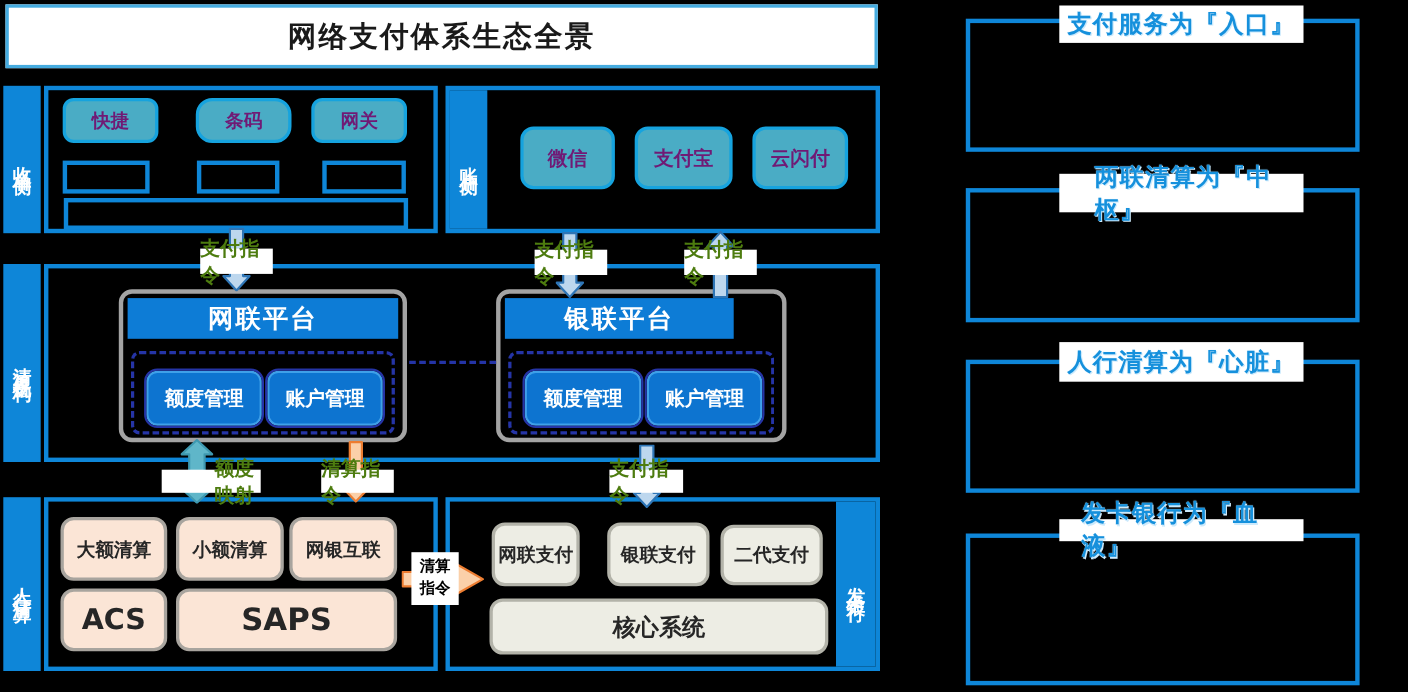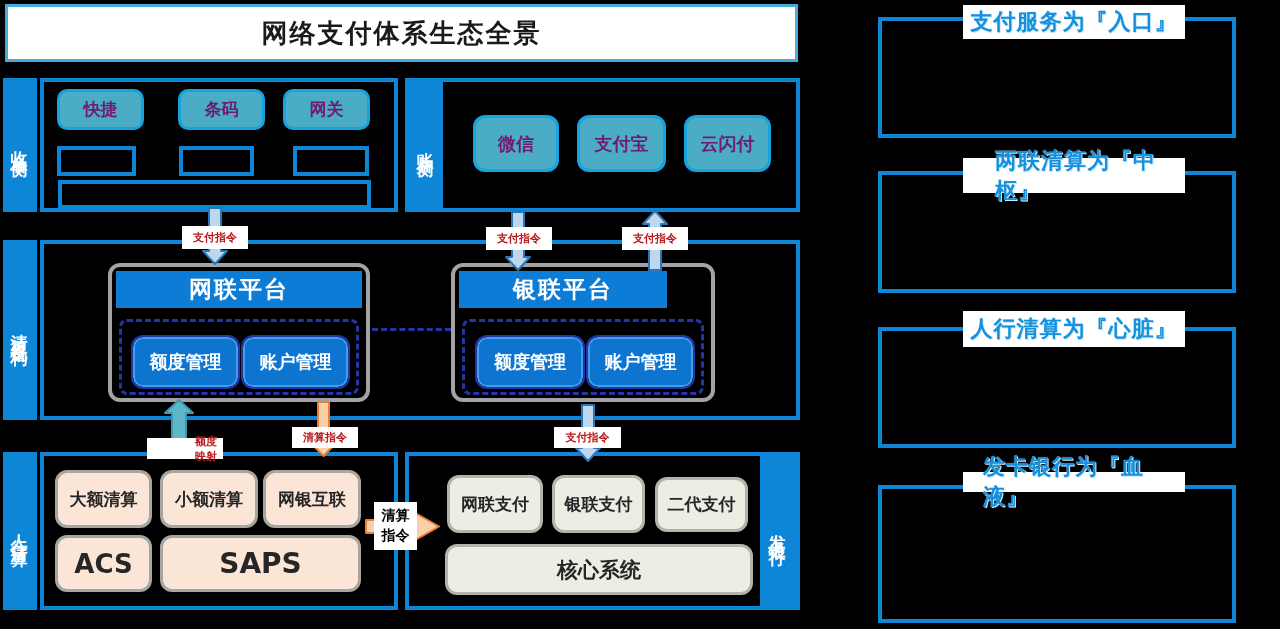--- a/index.html
+++ b/index.html
@@ -15,41 +15,41 @@
   .tealbtn{background:var(--teal-fill);border:3px solid var(--teal-border);border-radius:10px;color:#701a75;font-weight:bold;font-size:17px;}
   .tealbtn.big{font-size:18px;border-radius:12px;}
   .emptybox{border:4px solid var(--primary-blue);}
   .grayround{border:4px solid var(--gray-border);border-radius:12px;}
   .phdr{background:var(--platform-blue);color:#fff;font-weight:bold;font-size:23px;letter-spacing:2px;}
   .dashbox{border:3px dashed var(--navy-dash);border-radius:8px;}
   .dashline{border-top:3px dashed var(--navy-dash);}
   .modbtn{background:var(--module-blue);border:2px solid var(--module-border);outline:2px solid var(--navy-dash);border-radius:10px;color:#fff;font-weight:bold;font-size:18px;}
   .peachbox{background:var(--peach-fill);border:3px solid var(--peach-border);border-radius:12px;color:#262626;font-weight:bold;font-size:17px;}
   .graybox{background:var(--panel-gray-fill);border:3px solid var(--panel-gray-border);border-radius:12px;color:#262626;font-weight:bold;font-size:17px;}
-  .alabel{background:#fff;color:#b91c1c;font-weight:bold;font-size:11px;}
+  .alabel{background:#fff;color:#4d7c0f;font-weight:bold;font-size:18px;}
   .alabel2{background:#fff;color:#000;font-weight:bold;font-size:14px;line-height:1.4;}
   .alabel2 span{width:30px;word-break:break-all;text-align:center;display:block;}
   .annbox{border:4px solid var(--primary-blue);}
   .annstrip{background:#fff;}
   .anntitle{color:var(--annotation-title-blue);font-weight:bold;font-size:22px;letter-spacing:1px;text-shadow:0 0 1px #bfe4fa, 1px 1px 0 #cdeafc;}
   svg{display:block;}
 </style>
 </head>
 <body>
 
 <div id="canvas">
 
   <div class="abs title-box center" style="left:5px;top:4px;width:793px;height:58px;">网络支付体系生态全景</div>
 
   <div class="abs vlabel" style="left:3px;top:78px;width:34px;height:134px;">
     <span>收单侧</span>
   </div>
   <div class="abs secbox" style="left:40px;top:78px;width:358px;height:134px;"></div>
   <div class="abs tealbtn center" style="left:57px;top:89px;width:87px;height:41px;">快捷</div>
-  <div class="abs tealbtn center" style="left:178px;top:89px;width:87px;height:41px;">条码</div>
+  <div class="abs tealbtn center" style="left:178px;top:89px;width:87px;height:41px;border-radius:15px;">条码</div>
   <div class="abs tealbtn center" style="left:283px;top:89px;width:87px;height:41px;">网关</div>
   <div class="abs emptybox" style="left:57px;top:146px;width:79px;height:30px;"></div>
   <div class="abs emptybox" style="left:179px;top:146px;width:75px;height:30px;"></div>
   <div class="abs emptybox" style="left:293px;top:146px;width:76px;height:30px;"></div>
   <div class="abs emptybox" style="left:58px;top:180px;width:313px;height:29px;"></div>
 
   <div class="abs secbox" style="left:405px;top:78px;width:395px;height:134px;"></div>
   <div class="abs vlabel" style="left:409px;top:82px;width:34px;height:126px;">
     <span>账户侧</span>
   </div>
@@ -83,21 +83,21 @@
   <div class="abs peachbox center" style="left:55px;top:470px;width:97px;height:58px;">大额清算</div>
   <div class="abs peachbox center" style="left:160px;top:470px;width:98px;height:58px;">小额清算</div>
   <div class="abs peachbox center" style="left:263px;top:470px;width:98px;height:58px;">网银互联</div>
   <div class="abs peachbox center" style="left:55px;top:535px;width:97px;height:57px;font-size:26px;">ACS</div>
   <div class="abs peachbox center" style="left:160px;top:535px;width:201px;height:57px;font-size:28px;">SAPS</div>
 
   <div class="abs secbox" style="left:405px;top:452px;width:395px;height:158px;"></div>
   <div class="abs vlabel" style="left:760px;top:456px;width:36px;height:150px;">
     <span>发卡银行</span>
   </div>
-  <div class="abs graybox center" style="left:447px;top:475px;width:96px;height:58px;">网联支付</div>
+  <div class="abs graybox center" style="left:447px;top:475px;width:80px;height:58px;">网联支付</div>
   <div class="abs graybox center" style="left:552px;top:475px;width:93px;height:58px;">银联支付</div>
   <div class="abs graybox center" style="left:655px;top:477px;width:93px;height:55px;">二代支付</div>
   <div class="abs graybox center" style="left:445px;top:544px;width:308px;height:51px;font-size:21px;">核心系统</div>
 
   <div class="abs" style="left:202px;top:207px;">
     <svg width="26" height="58" viewBox="0 0 26 58">
       <polygon points="7,1 19,1 19,44 25,44 13,57 1,44 7,44" style="fill:var(--arrow-blue-fill);stroke:var(--arrow-blue-stroke);stroke-width:2;stroke-linejoin:round;"></polygon>
     </svg>
   </div>
   <div class="abs alabel center" style="left:182px;top:226px;width:66px;height:23px;">支付指令</div>
@@ -114,21 +114,21 @@
       <polygon points="13,1 25,14 19,14 19,60 7,60 7,14 1,14" style="fill:var(--arrow-blue-fill);stroke:var(--arrow-blue-stroke);stroke-width:2;stroke-linejoin:round;"></polygon>
     </svg>
   </div>
   <div class="abs alabel center" style="left:622px;top:227px;width:66px;height:23px;">支付指令</div>
 
   <div class="abs" style="left:164px;top:399px;">
     <svg width="30" height="59" viewBox="0 0 30 59">
       <polygon points="15,1 29,14 22,14 22,45 29,45 15,58 1,45 8,45 8,14 1,14" style="fill:var(--teal-arrow-fill);stroke:var(--teal-arrow-stroke);stroke-width:2;stroke-linejoin:round;"></polygon>
     </svg>
   </div>
-  <div class="abs alabel center" style="left:147px;top:438px;width:76px;height:21px;padding-left:48px;">额度映射</div>
+  <div class="abs alabel center" style="left:147px;top:427px;width:90px;height:21px;padding-left:48px;">额度映射</div>
 
   <div class="abs" style="left:310px;top:401px;">
     <svg width="27" height="56" viewBox="0 0 27 56">
       <polygon points="8,1 19,1 19,42 26,42 13.5,55 1,42 8,42" style="fill:var(--orange-fill);stroke:var(--orange);stroke-width:2;stroke-linejoin:round;"></polygon>
     </svg>
   </div>
   <div class="abs alabel center" style="left:292px;top:427px;width:66px;height:21px;">清算指令</div>
 
   <div class="abs" style="left:575px;top:404px;">
     <svg width="26" height="58" viewBox="0 0 26 58">

